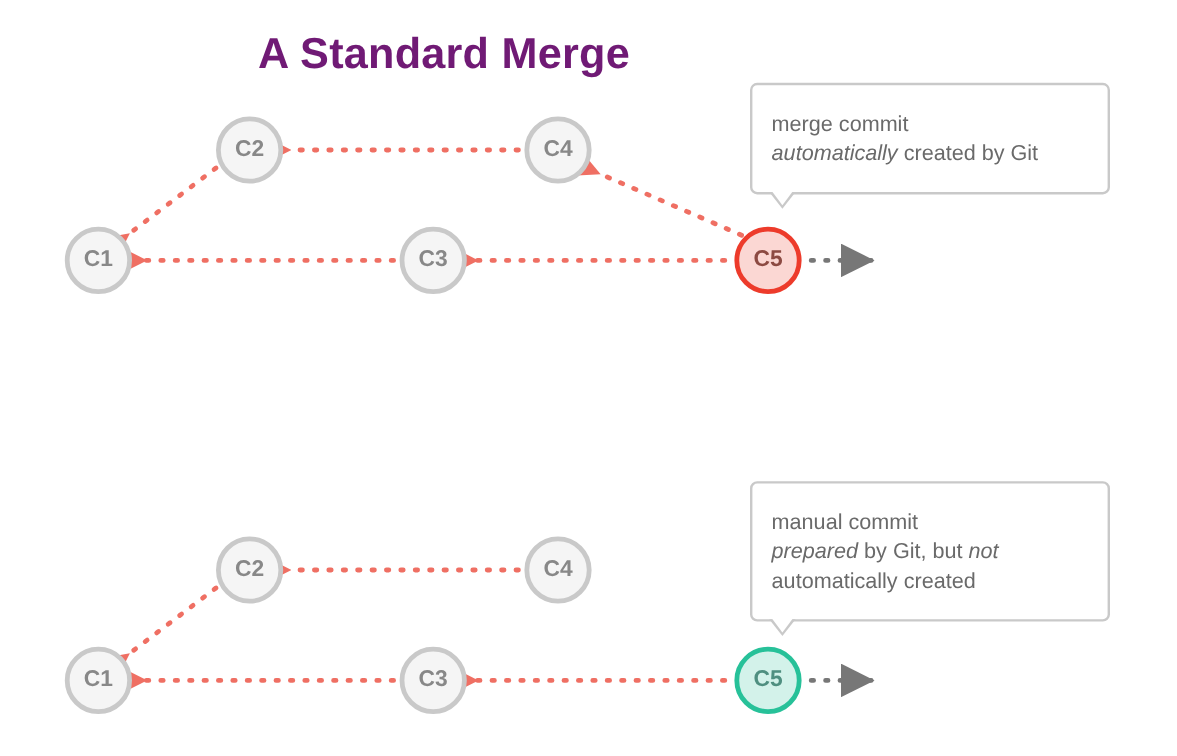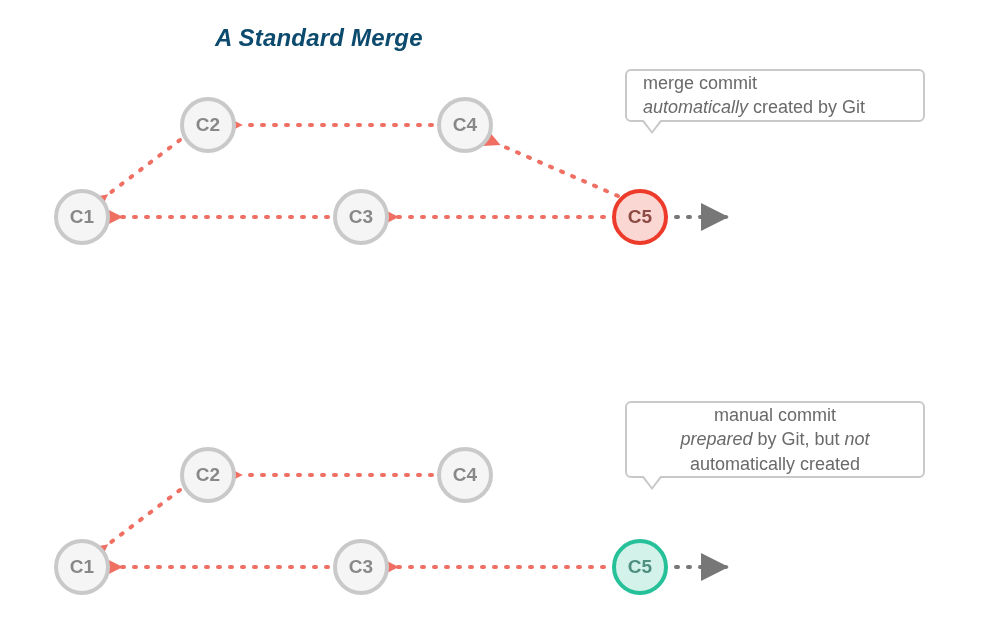--- a/index.html
+++ b/index.html
@@ -11,25 +11,24 @@
     font-family: "Helvetica Neue", Helvetica, Arial, sans-serif;
     color: #4d4d4d;
   }
   .canvas {
     position: relative;
     width: 981px;
     height: 630px;
   }
   .title {
     position: absolute;
-    font-size: 24px;
+    font-size: 36px;
     font-weight: 700;
-    color: #0c4a6e;
+    color: #701a75;
     letter-spacing: 0.2px;
-    font-style: italic;
   }
   .commit {
     position: absolute;
     width: 56px;
     height: 56px;
     border-radius: 50%;
     display: flex;
     align-items: center;
     justify-content: center;
     font-size: 19px;
@@ -50,21 +49,21 @@
     border: 4px solid #27c199;
     background: #d3f2ea;
     color: #4f8f80;
   }
   .callout {
     position: absolute;
     box-sizing: border-box;
     border: 2px solid #c9c9c9;
     border-radius: 6px;
     background: #ffffff;
-    padding: 0 16px;
+    padding: 20px 16px;
     font-size: 18px;
     line-height: 1.35;
     color: #6a6a6a;
   }
   .callout .tail {
     position: absolute;
     width: 0;
     height: 0;
     border-style: solid;
   }
@@ -160,21 +159,21 @@
 <div class="commit gray" style="left:333px; top:539px;">
       <span>C3</span>
     </div>
 <div class="commit gray" style="left:437px; top:447px;">
       <span>C4</span>
     </div>
 <div class="commit green" style="left:612px; top:539px;">
       <span>C5</span>
     </div>
 
-<div class="callout" style="left:625px; top:401px; width:300px;text-align:center;">
+<div class="callout" style="left:625px; top:401px; width:300px;">
   <div>manual commit</div>
   <div><em>prepared</em><span> by Git, but </span><em>not</em></div>
   <div>automatically created</div>
   <div class="tail outer" style="left:14px;"></div>
   <div class="tail inner" style="left:16px;"></div>
 </div>
 
 </div>
 
 </body></html>

